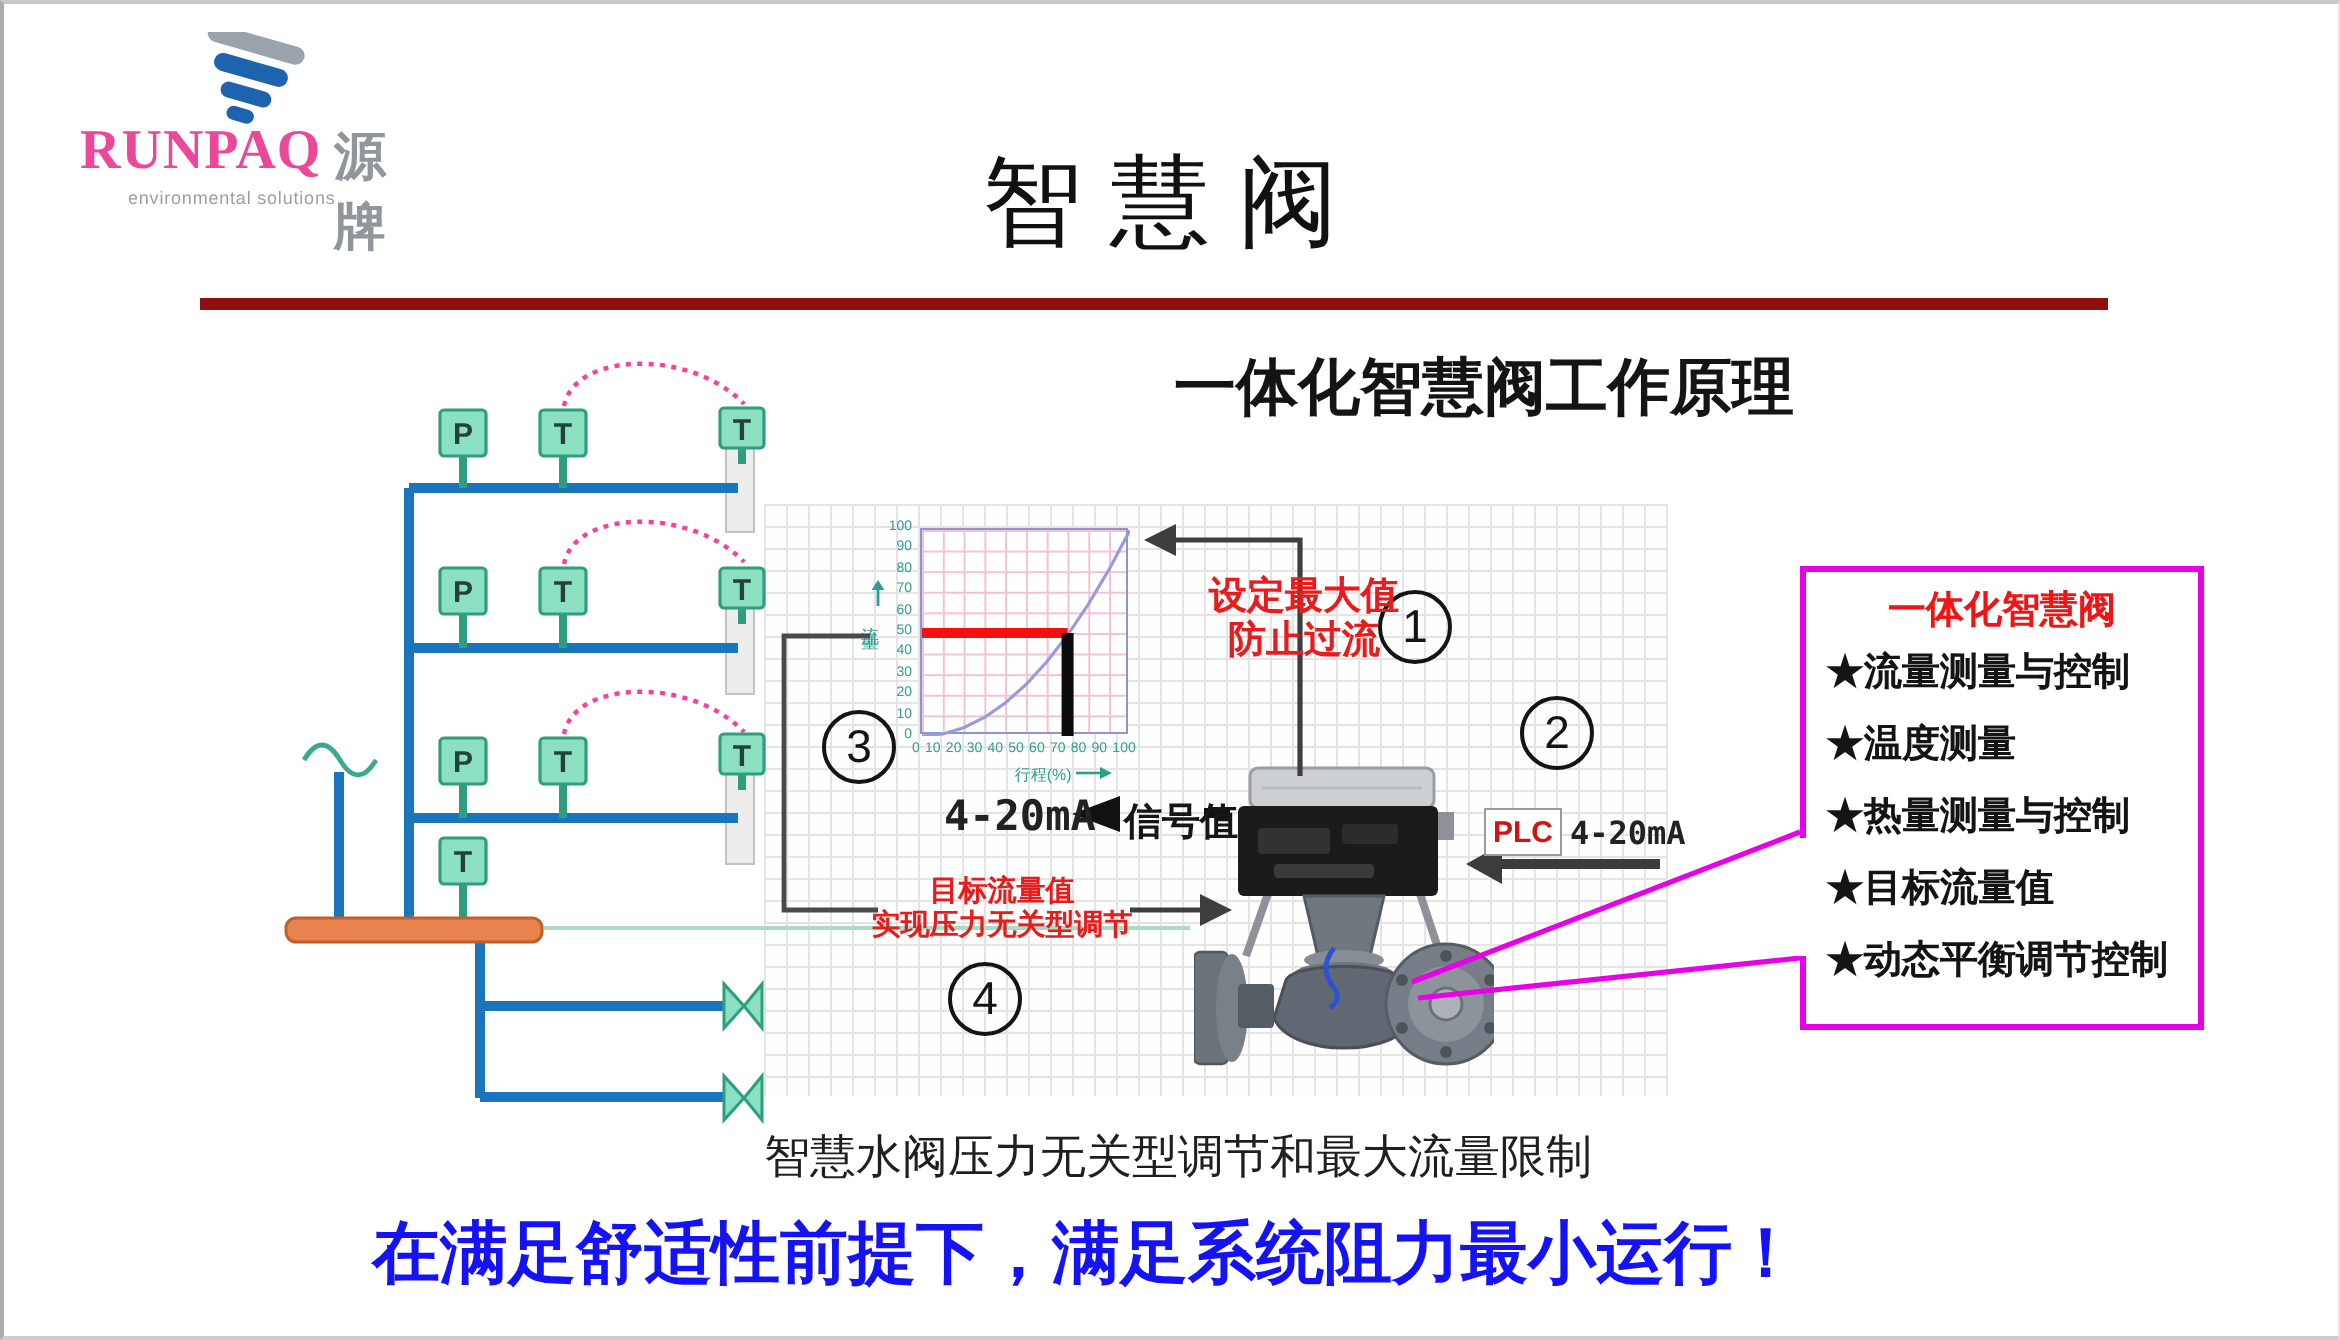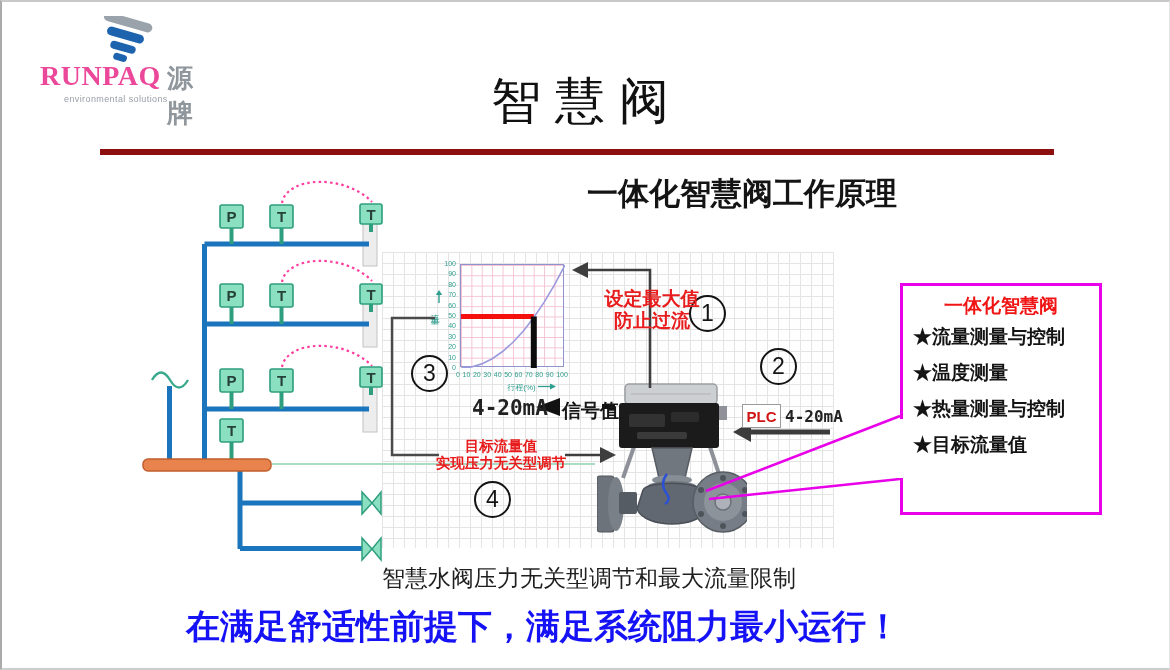--- a/index.html
+++ b/index.html
@@ -320,19 +320,20 @@
 
     <path d="M70,92 q-8,10 0,20 q4,6 -2,10" stroke="#2b52d6" stroke-width="2.4" fill="none"></path>
   </svg>
 
   <div id="feature-box" class="abs">
     <div id="feature-title">一体化智慧阀</div>
     <div class="feature-item">★流量测量与控制</div>
     <div class="feature-item">★温度测量</div>
     <div class="feature-item">★热量测量与控制</div>
     <div class="feature-item">★目标流量值</div>
+    <div class="feature-item">★动态平衡调节控制</div>
   </div>
   <div id="callout-notch" class="abs"></div>
 
   <div id="diagram-caption" class="abs">智慧水阀压力无关型调节和最大流量限制</div>
   <div id="footer-statement" class="abs">在满足舒适性前提下，满足系统阻力最小运行！</div>
 
 </div>
 
 </body></html>

